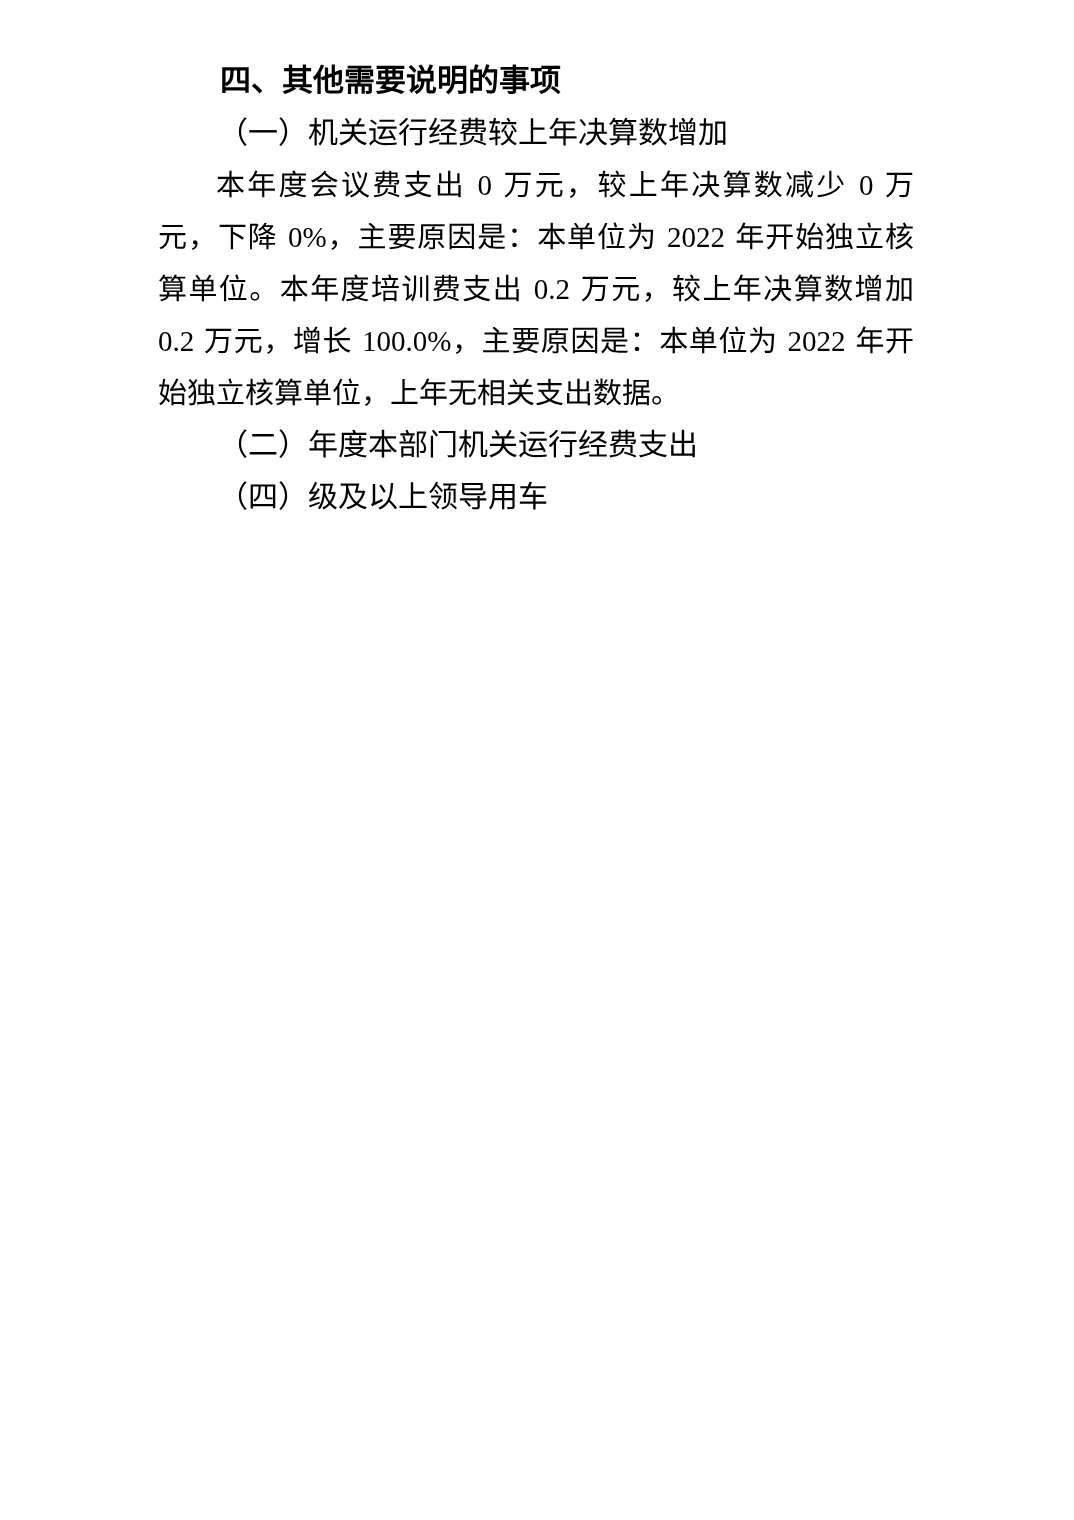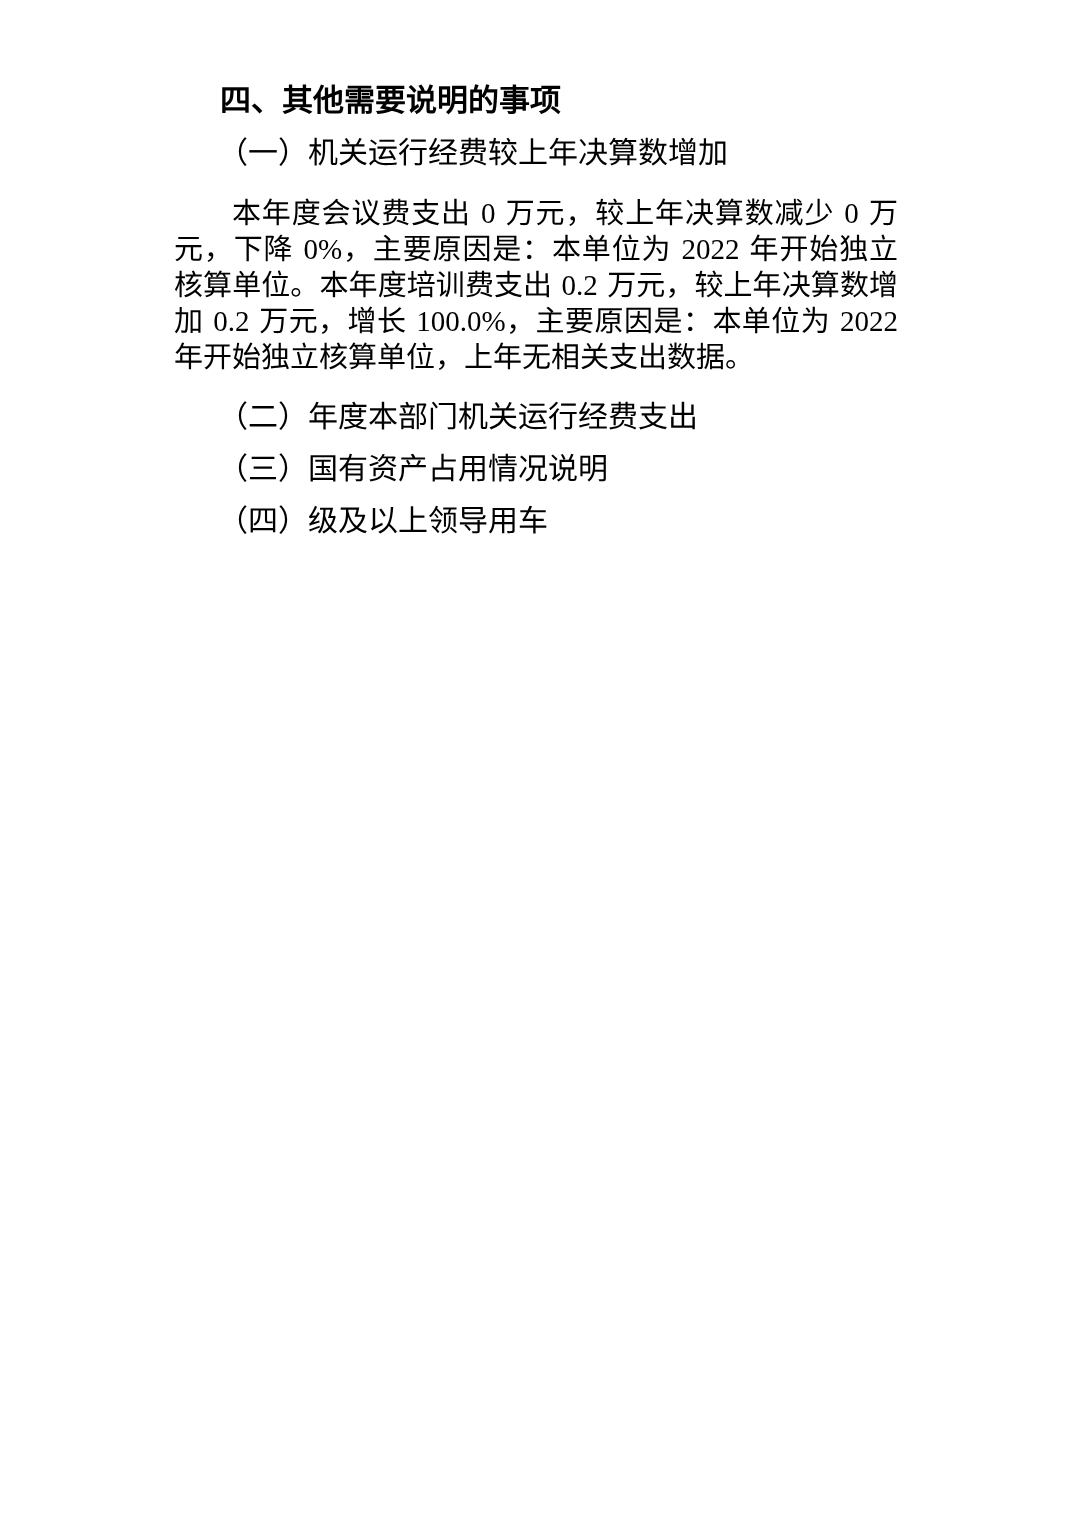--- a/index.html
+++ b/index.html
@@ -10,43 +10,43 @@
   body {
     width: 1074px;
     height: 1520px;
     color: #000000;
     font-family: "Liberation Serif", "DejaVu Serif", serif;
   }
   .page {
     box-sizing: border-box;
     width: 1074px;
     height: 1520px;
-    padding: 75px 160px 0 158px;
+    padding: 55px 160px 0 158px;
     background: #ffffff;
     overflow: hidden;
   }
   .doc-heading {
     font-family: "Liberation Sans", "DejaVu Sans", sans-serif;
     font-weight: bold;
     font-size: 31px;
     line-height: 52px;
     text-indent: 2em;
     white-space: nowrap;
   }
   .section { margin: 0; }
   .section-title {
     font-size: 30px;
     line-height: 52px;
     text-indent: 2em;
     white-space: nowrap;
   }
   .para {
-    margin: 16px;
+    margin: 0;
     font-size: 29px;
-    line-height: 36px;
+    line-height: 52px;
     text-indent: 2em;
     text-align: justify;
     text-justify: inter-ideograph;
     word-spacing: 2px;
   }
 </style>
 </head>
 <body>
 
 <div class="page">
@@ -56,20 +56,19 @@
   <div class="section">
     <div class="section-title">（一）机关运行经费较上年决算数增加</div>
     <p class="para">本年度会议费支出 0 万元，较上年决算数减少 0 万元，下降 0%，主要原因是：本单位为 2022 年开始独立核算单位。本年度培训费支出 0.2 万元，较上年决算数增加 0.2 万元，增长 100.0%，主要原因是：本单位为 2022 年开始独立核算单位，上年无相关支出数据。</p>
   </div>
 
   <div class="section">
     <div class="section-title">（二）年度本部门机关运行经费支出</div>
   </div>
 
   <div class="section">
-    <div class="section-title">（三）国有资产占用情况说明</div>
   </div>
 
   <div class="section">
     <div class="section-title">（四）级及以上领导用车</div>
   </div>
 
 </div>
 
 </body></html>

